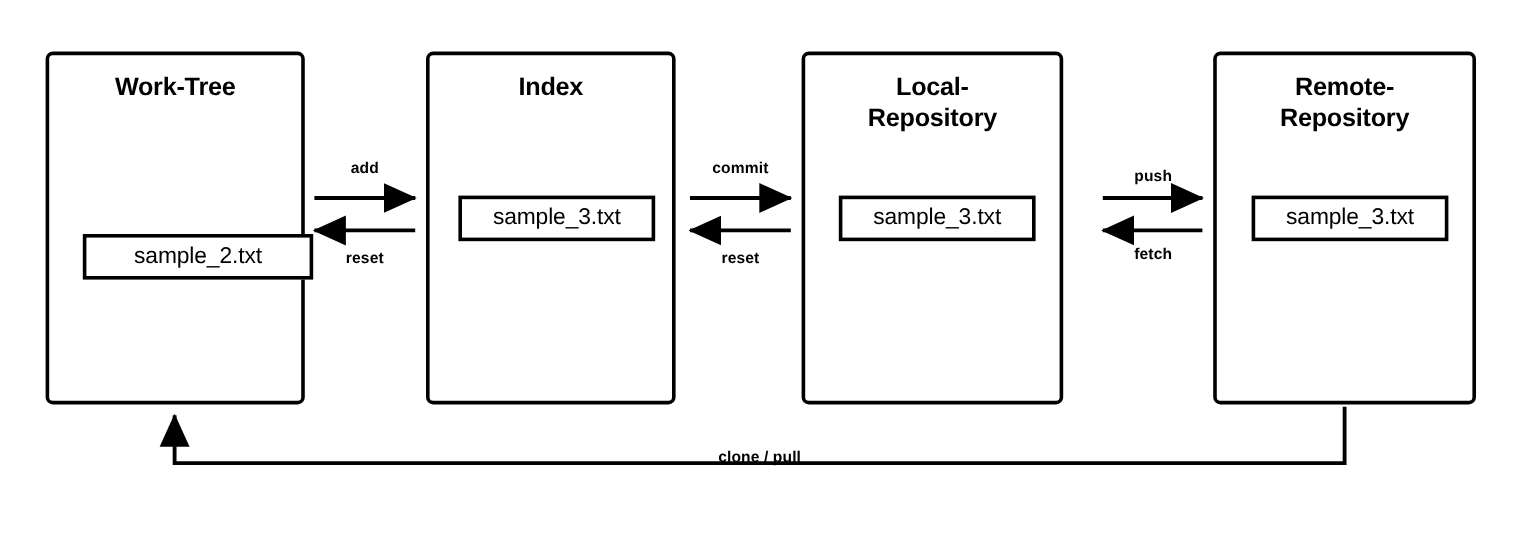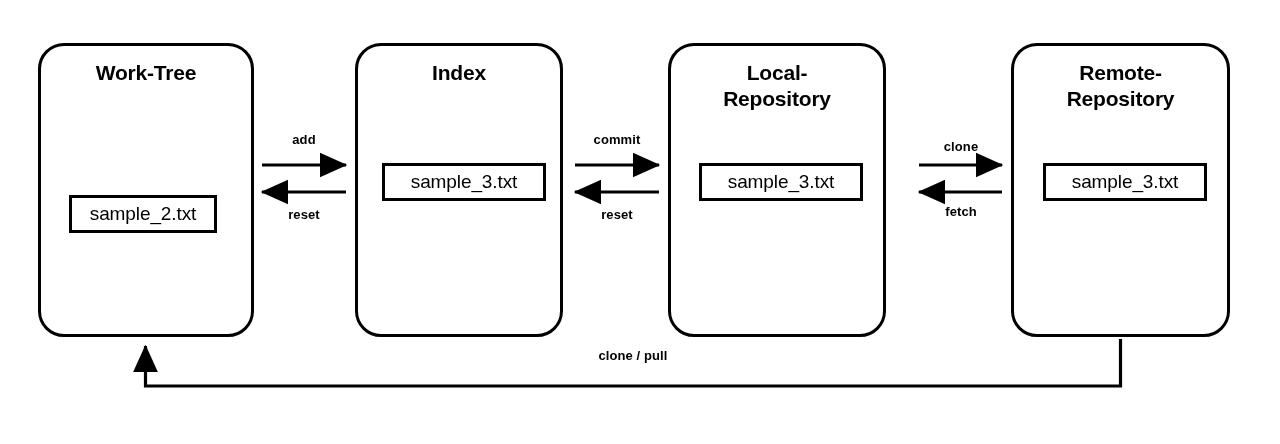--- a/index.html
+++ b/index.html
@@ -19,21 +19,21 @@
     position: absolute;
     left: 0;
     top: 0;
     width: 1280px;
     height: 444px;
   }
   .stage {
     position: absolute;
     box-sizing: border-box;
     border: 3px solid #000000;
-    border-radius: 26px;
+    border-radius: 6px;
     background: #ffffff;
   }
   .stage-title {
     position: absolute;
     left: 0;
     right: 0;
     top: 14px;
     text-align: center;
     font-size: 21px;
     font-weight: bold;
@@ -97,21 +97,21 @@
 
     <line x1="919" y1="165" x2="1002" y2="165" stroke="#000000" stroke-width="3.2" marker-end="url(#ah-r)"></line>
 
     <line x1="1002" y1="192" x2="919" y2="192" stroke="#000000" stroke-width="3.2" marker-end="url(#ah-l)"></line>
 
     <path d="M1120.5,339 L1120.5,386 L145.5,386 L145.5,346" fill="none" stroke="#000000" stroke-width="3.2" marker-end="url(#ah-u)"></path>
   </svg>
 
   <div class="stage" style="left:38px; top:43px; width:216px; height:294px;">
     <div class="stage-title">Work-Tree</div>
-    <div class="file-box" style="left:28px; top:149px; width:148px;">sample_2.txt</div>
+    <div class="file-box" style="left:28px; top:149px; width:192px;">sample_2.txt</div>
   </div>
 
   <div class="stage" style="left:355px; top:43px; width:208px; height:294px;padding-left:48px;">
     <div class="stage-title">Index</div>
     <div class="file-box" style="left:24px; top:117px; width:164px;">sample_3.txt</div>
   </div>
 
   <div class="stage" style="left:668px; top:43px; width:218px; height:294px;">
     <div class="stage-title">
       <span>Local-</span><br>
@@ -129,19 +129,19 @@
   </div>
 
   <div class="edge-label" style="left:254px; top:132px; width:100px;">add</div>
 
   <div class="edge-label" style="left:254px; top:207px; width:100px;">reset</div>
 
   <div class="edge-label" style="left:567px; top:132px; width:100px;">commit</div>
 
   <div class="edge-label" style="left:567px; top:207px; width:100px;">reset</div>
 
-  <div class="edge-label" style="left:911px; top:139px; width:100px;">clone</div>
+  <div class="edge-label" style="left:911px; top:139px; width:100px;">push</div>
 
   <div class="edge-label" style="left:911px; top:204px; width:100px;">fetch</div>
 
-  <div class="edge-label" style="left:553px; top:348px; width:160px;">clone / pull</div>
+  <div class="edge-label" style="left:553px; top:373px; width:160px;">clone / pull</div>
 
 </div>
 
 </body></html>

